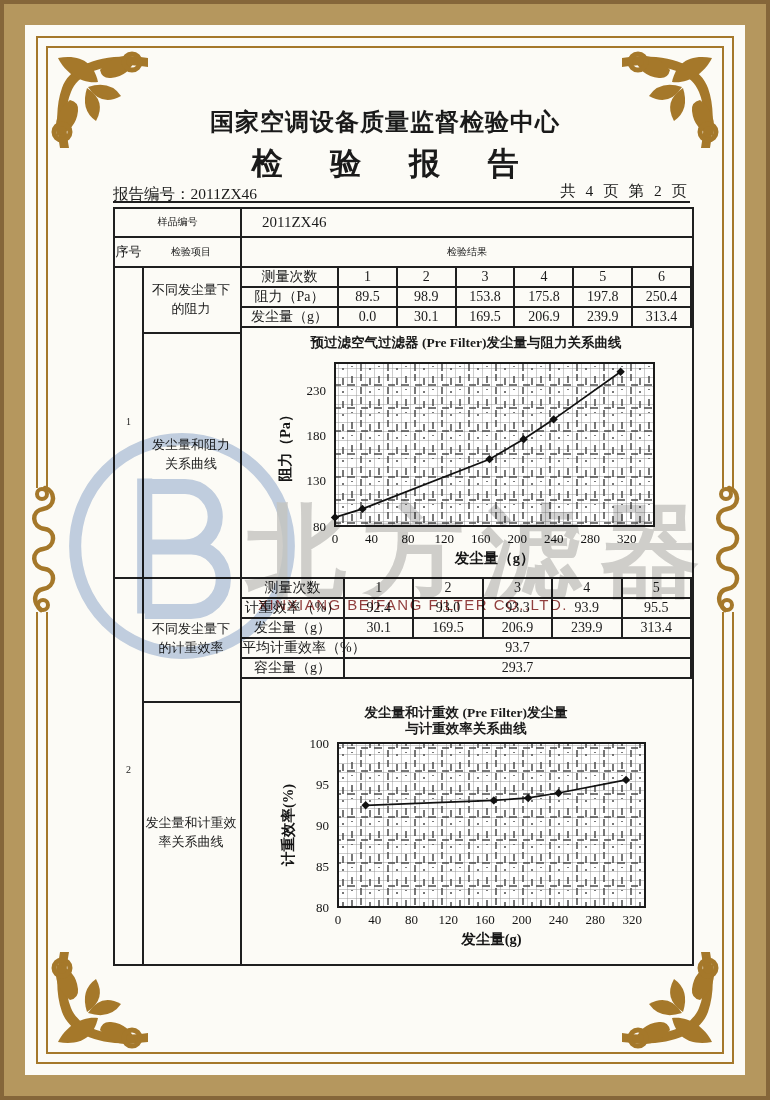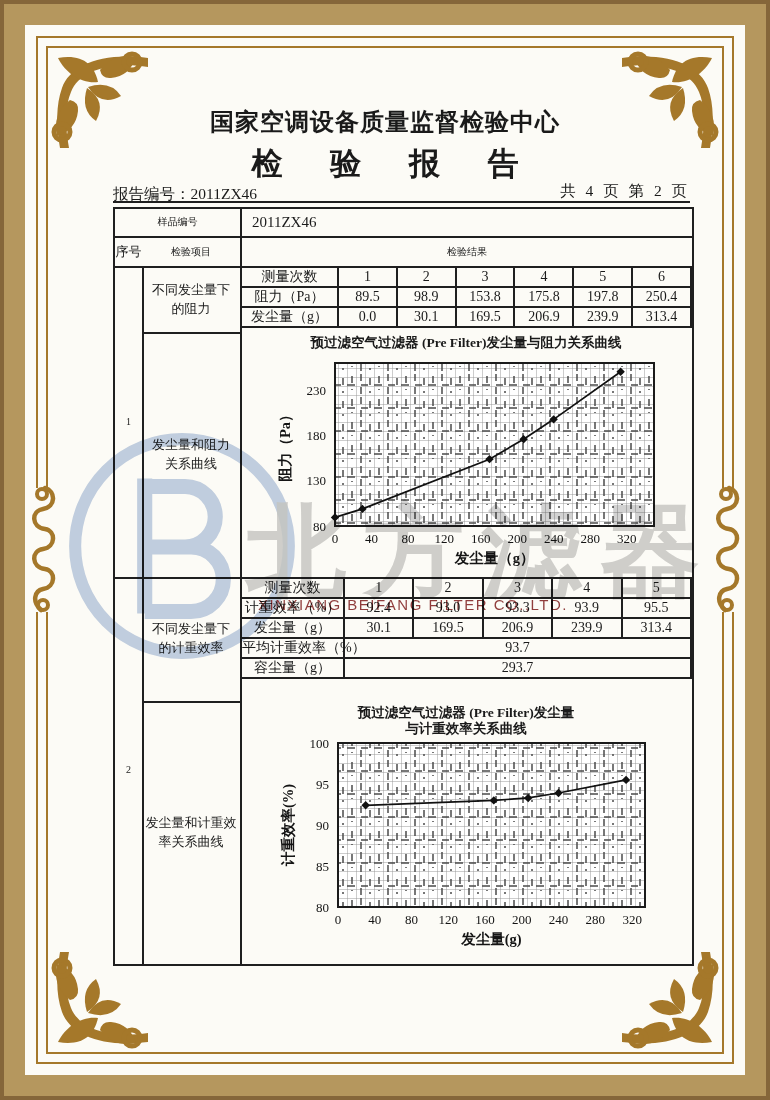--- a/index.html
+++ b/index.html
@@ -28,21 +28,21 @@
   .top-rule{position:absolute;left:113px;width:577px;top:201px;height:2px;background:#1f1f1f;}
 
   .doc-table{position:absolute;left:113px;top:207px;width:577px;height:755px;border:2px solid #1f1f1f;}
   .hline,.vline{position:absolute;background:#1f1f1f;}
   .hline{height:2px;}
   .vline{width:2px;}
   .cell{position:absolute;display:flex;align-items:center;justify-content:center;
         text-align:center;font-size:10px;line-height:1.45;}
   .pre{white-space:pre-line;}
   .cell.small{font-size:13px;}
-  .sample-value{justify-content:flex-start;padding-left:10px;font-size:15px;}
+  .sample-value{justify-content:flex-start;padding-left:20px;font-size:15px;}
 
   table.grid{border-collapse:collapse;table-layout:fixed;position:absolute;background:transparent;}
   table.grid td{border:2px solid #1f1f1f;text-align:center;padding:0;font-size:14px;}
   #inner1{left:125px;top:57px;width:452px;}
   #inner1 td{height:18px;}
   #inner2{left:125px;top:368px;width:452px;}
   #inner2 td{height:17px;}
   td.rowlabel{font-size:13.5px;white-space:nowrap;}
 
   .chart-wrap{position:absolute;width:452px;}
@@ -296,21 +296,21 @@
           <td colspan="5">93.7</td>
         </tr>
         <tr>
           <td class="rowlabel">容尘量（g）</td>
           <td colspan="5">293.7</td>
         </tr>
       </tbody>
         </table>
 
       <div class="chart-wrap" id="cw2">
-        <div class="chart-title">预过滤空气过滤器 (Pre Filter)发尘量
+        <div class="chart-title">发尘量和计重效 (Pre Filter)发尘量
 与计重效率关系曲线</div>
         <svg class="chart" width="452" height="212">
           <defs>
             <pattern id="gA1" width="9" height="9" patternUnits="userSpaceOnUse">
               <path d="M9 0 V9 M0 9 H9" fill="none" stroke="#9a9a9a" stroke-width="1"></path>
             </pattern>
             <pattern id="gB1" width="27" height="23" patternUnits="userSpaceOnUse">
               <path d="M13 0 V23 M0 11 H27 M22 4 V19 M4 2 V16" fill="none" stroke="#4a4a4a" stroke-width="1.5" stroke-dasharray="7 6"></path>
             </pattern>
           </defs>

